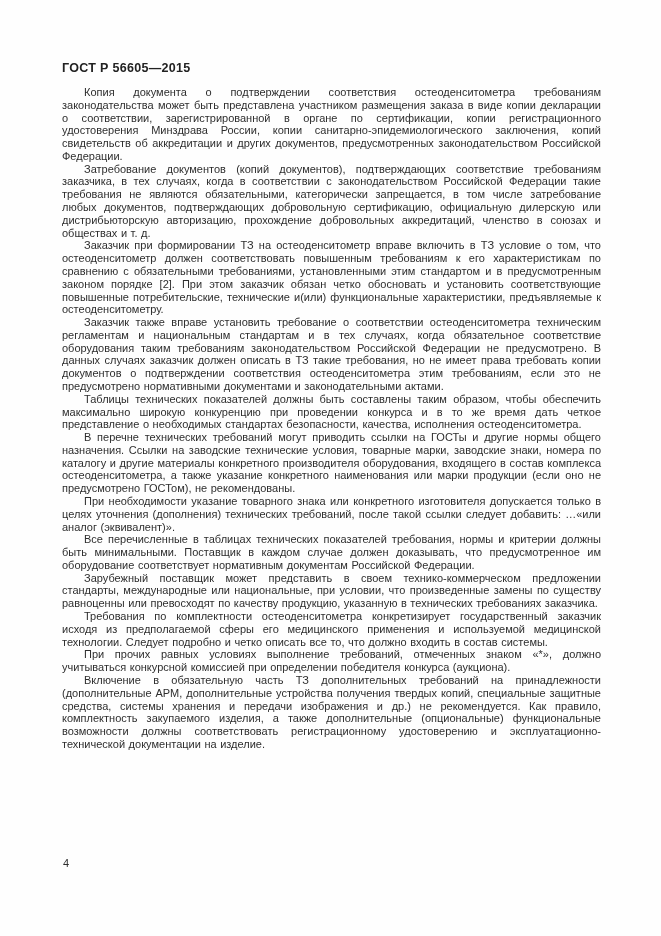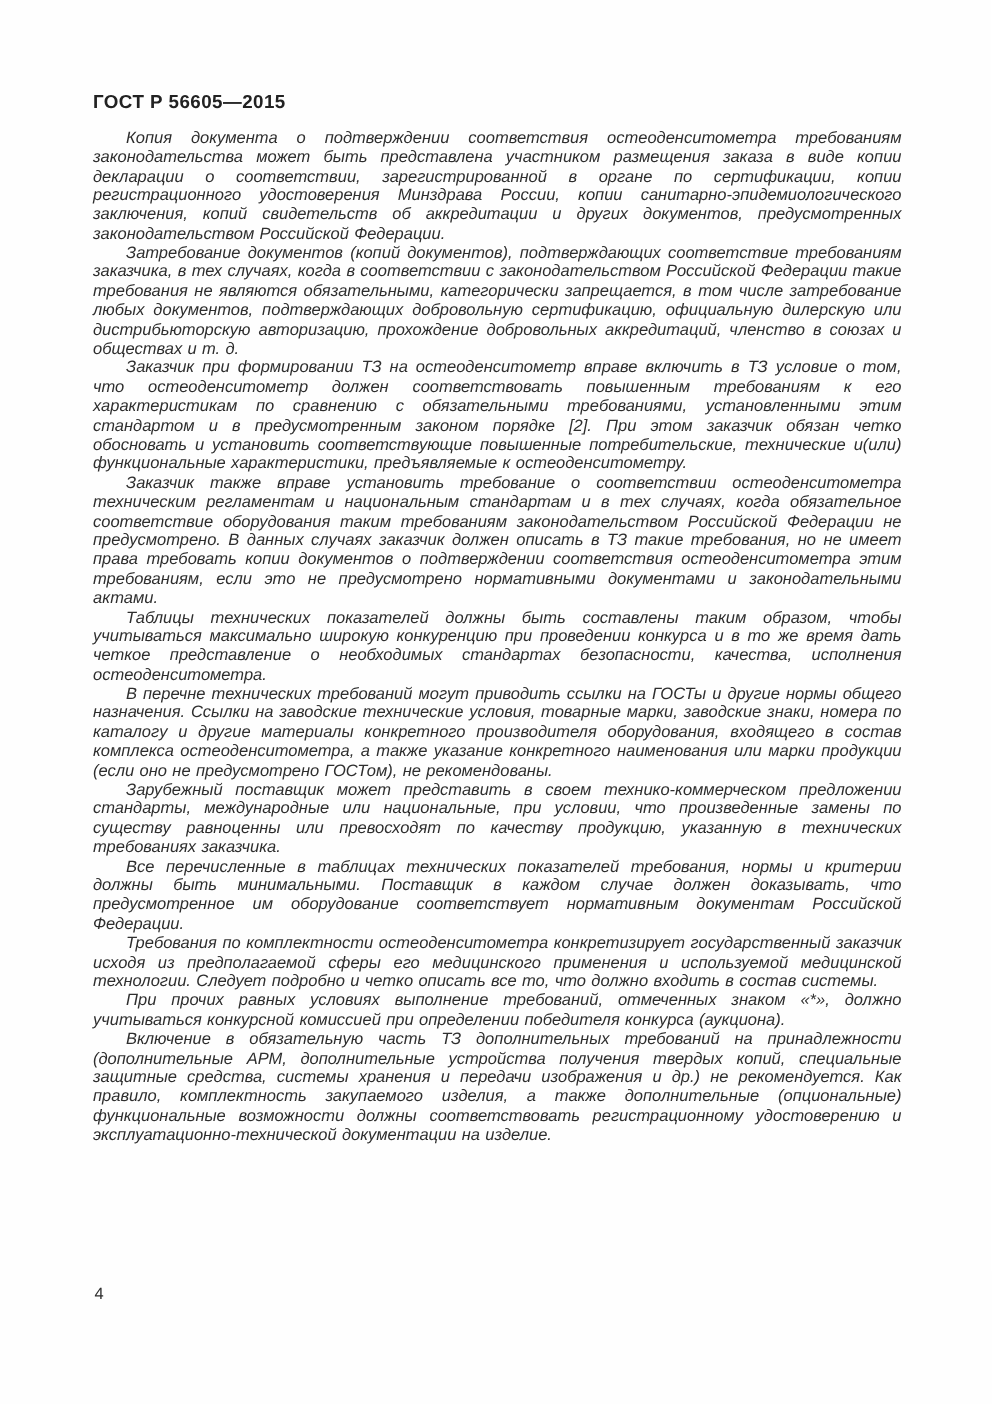--- a/index.html
+++ b/index.html
@@ -25,21 +25,20 @@
     font-weight: bold;
     color: #222;
     letter-spacing: 0.3px;
     white-space: nowrap;
   }
   .text-block {
     position: absolute;
     top: 86px;
     left: 62px;
     width: 539px;
-    font-style: italic;
   }
   .text-block p {
     margin: 0;
     font-size: 11px;
     line-height: 12.78px;
     text-align: justify;
     text-indent: 22px;
     word-spacing: 0.5px;
     color: #2e2e2e;
   }
@@ -56,24 +55,25 @@
 
 <div class="page">
 
   <div class="doc-header">ГОСТ Р 56605—2015</div>
 
   <div class="text-block">
     <p>Копия документа о подтверждении соответствия остеоденситометра требованиям законодательства может быть представлена участником размещения заказа в виде копии декларации о соответствии, зарегистрированной в органе по сертификации, копии регистрационного удостоверения Минздрава России, копии санитарно-эпидемиологического заключения, копий свидетельств об аккредитации и других документов, предусмотренных законодательством Российской Федерации.</p>
     <p>Затребование документов (копий документов), подтверждающих соответствие требованиям заказчика, в тех случаях, когда в соответствии с законодательством Российской Федерации такие требования не являются обязательными, категорически запрещается, в том числе затребование любых документов, подтверждающих добровольную сертификацию, официальную дилерскую или дистрибьюторскую авторизацию, прохождение добровольных аккредитаций, членство в союзах и обществах и т. д.</p>
     <p>Заказчик при формировании ТЗ на остеоденситометр вправе включить в ТЗ условие о том, что остеоденситометр должен соответствовать повышенным  требованиям к его характеристикам по сравнению с обязательными требованиями, установленными этим стандартом и в предусмотренным законом порядке [2]. При этом заказчик обязан четко обосновать и установить соответствующие повышенные потребительские, технические и(или) функциональные характеристики, предъявляемые к остеоденситометру.</p>
     <p>Заказчик также вправе установить требование о соответствии остеоденситометра техническим регламентам и национальным стандартам и в тех случаях, когда обязательное соответствие оборудования таким требованиям законодательством Российской Федерации не предусмотрено. В данных случаях заказчик должен описать в ТЗ такие требования, но не имеет права требовать копии документов о подтверждении соответствия остеоденситометра этим требованиям, если это не предусмотрено нормативными документами и законодательными актами.</p>
-    <p>Таблицы технических показателей должны быть составлены таким образом, чтобы учитываться максимально широкую конкуренцию при проведении конкурса и в то же время дать четкое представление о необходимых стандартах безопасности, качества, исполнения остеоденситометра.</p>
+    <p>Таблицы технических показателей должны быть составлены таким образом, чтобы обеспечить максимально широкую конкуренцию при проведении конкурса и в то же время дать четкое представление о необходимых стандартах безопасности, качества, исполнения остеоденситометра.</p>
     <p>В перечне технических требований могут приводить ссылки на ГОСТы и другие нормы общего назначения. Ссылки на заводские технические условия, товарные марки, заводские знаки, номера по каталогу и другие материалы конкретного производителя оборудования, входящего в состав комплекса остеоденситометра, а также указание конкретного наименования или марки продукции (если оно не предусмотрено ГОСТом), не рекомендованы.</p>
+    <p>При необходимости указание товарного знака или конкретного изготовителя допускается только в целях уточнения (дополнения) технических требований, после такой ссылки следует добавить: …«или аналог (эквивалент)».</p>
+    <p>Все перечисленные в таблицах технических показателей требования, нормы и критерии должны быть минимальными. Поставщик в каждом случае должен доказывать, что предусмотренное им оборудование соответствует нормативным документам Российской Федерации.</p>
     <p>Зарубежный поставщик может представить в своем технико-коммерческом предложении стандарты, международные или национальные, при условии, что произведенные замены по существу равноценны или превосходят по качеству продукцию, указанную в технических требованиях заказчика.</p>
-    <p>Все перечисленные в таблицах технических показателей требования, нормы и критерии должны быть минимальными. Поставщик в каждом случае должен доказывать, что предусмотренное им оборудование соответствует нормативным документам Российской Федерации.</p>
     <p>Требования по комплектности остеоденситометра конкретизирует государственный заказчик исходя из предполагаемой сферы его медицинского применения и используемой медицинской технологии. Следует подробно и четко описать все то, что должно входить в состав системы.</p>
     <p>При прочих равных условиях выполнение требований, отмеченных знаком «*», должно учитываться конкурсной комиссией при определении победителя конкурса (аукциона).</p>
     <p>Включение в обязательную часть ТЗ дополнительных требований на принадлежности (дополнительные АРМ, дополнительные устройства получения твердых копий, специальные защитные средства, системы хранения и передачи изображения и др.) не рекомендуется. Как правило, комплектность закупаемого изделия, а также дополнительные (опциональные) функциональные возможности должны соответствовать регистрационному удостоверению и эксплуатационно-технической документации на изделие.</p>
   </div>
 
   <div class="page-number">4</div>
 
 </div>
 
 </body></html>

